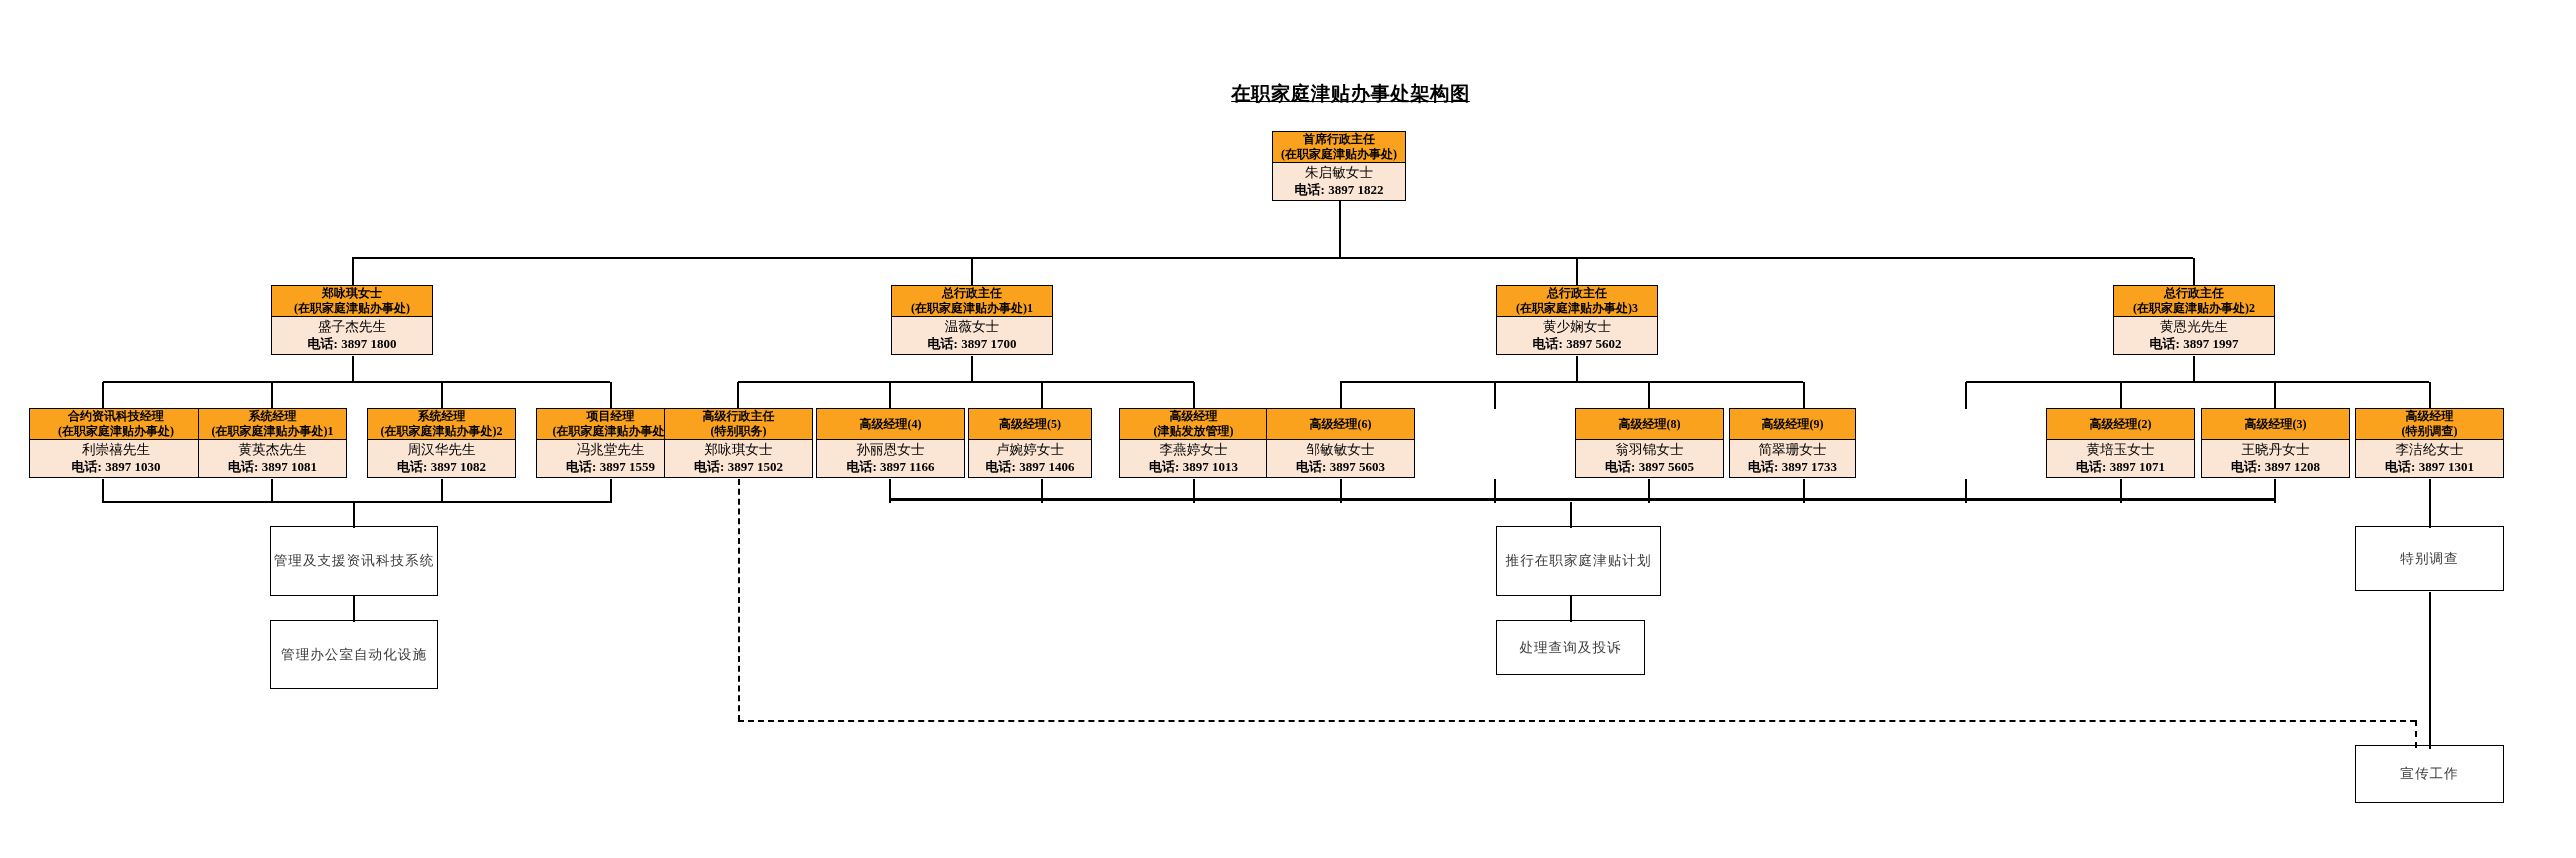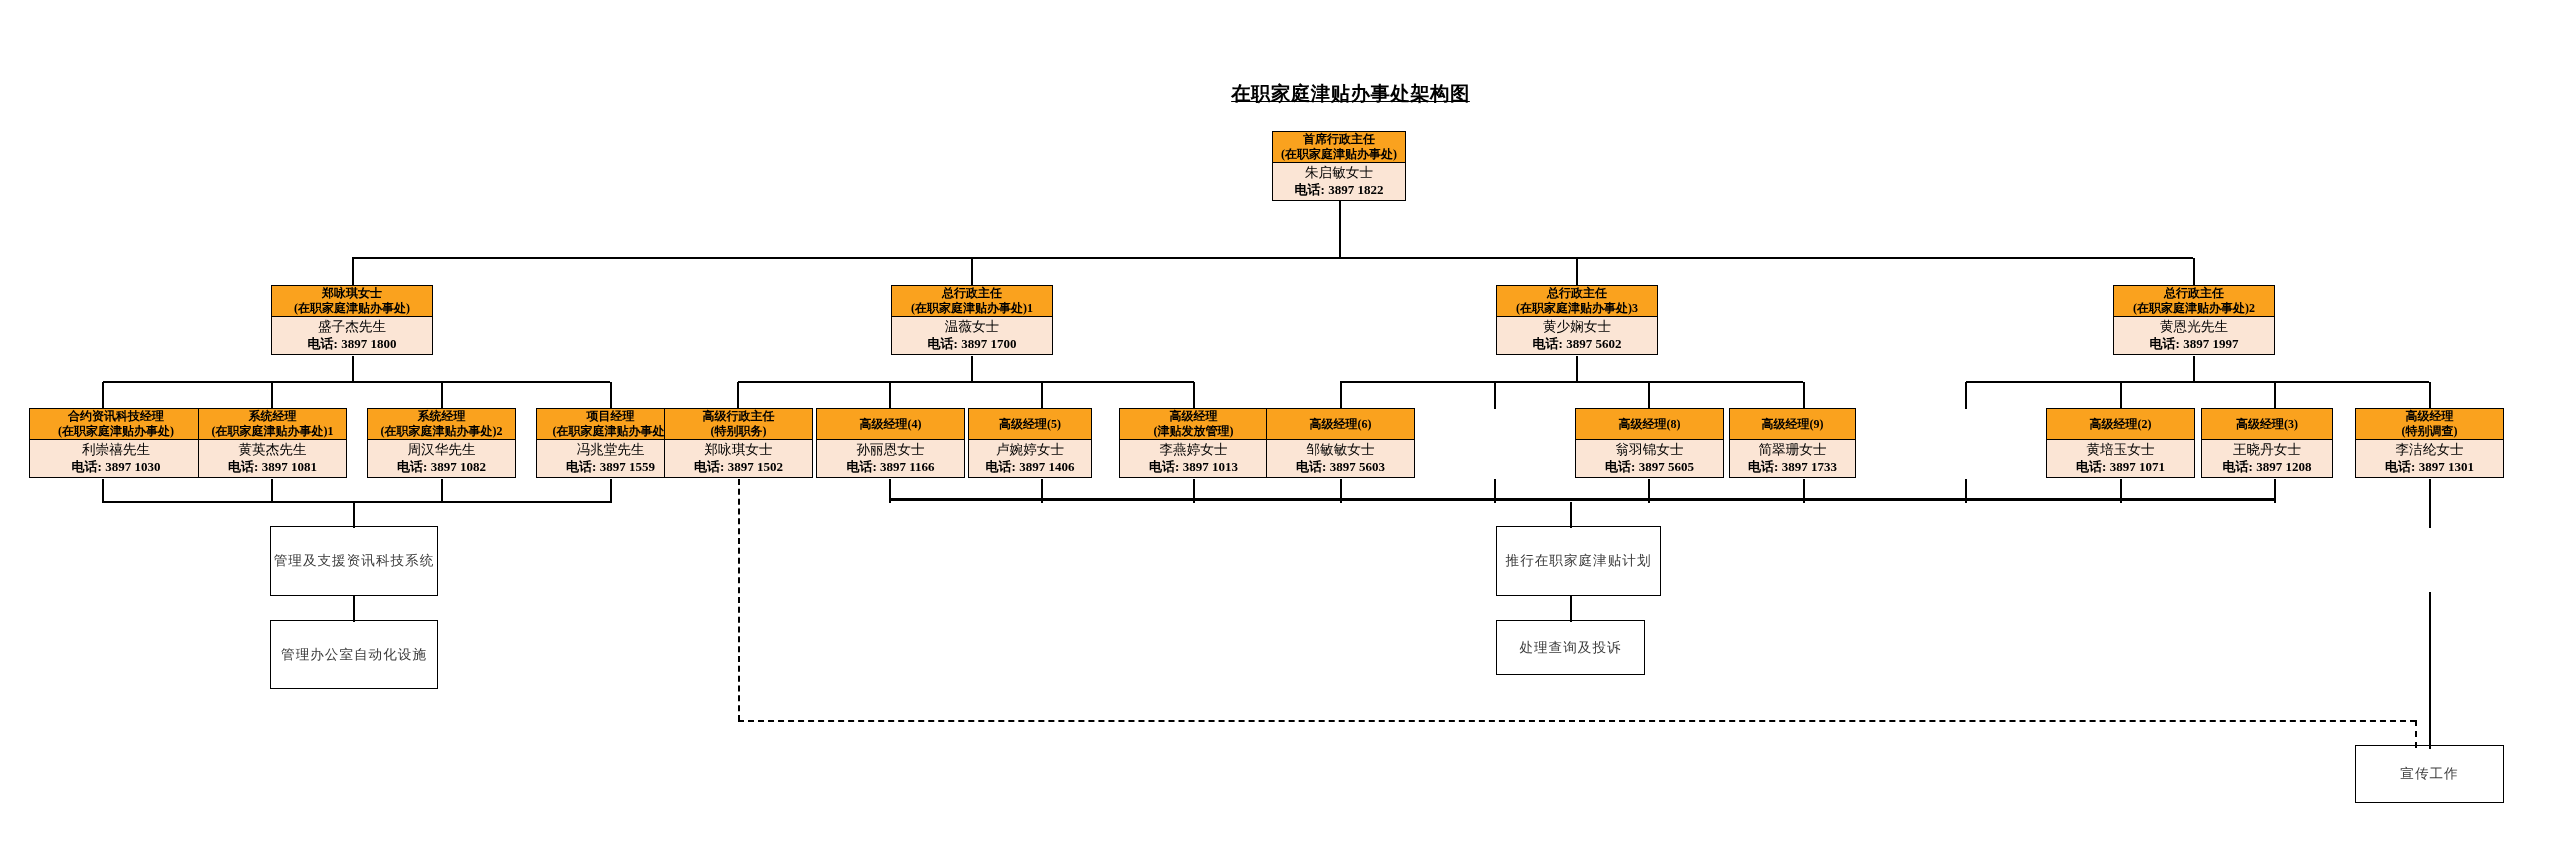--- a/index.html
+++ b/index.html
@@ -233,21 +233,21 @@
     <div class="hd">
       <div>高级经理(2)</div>
 
     </div>
     <div class="bd">
       <div>黄培玉女士</div>
       <div class="ph">电话: 3897 1071</div>
     </div>
   </div>
 
-  <div class="obox" style="left:2201px;top:408px;width:132px">
+  <div class="obox" style="left:2201px;top:408px;width:149px">
     <div class="hd">
       <div>高级经理(3)</div>
 
     </div>
     <div class="bd">
       <div>王晓丹女士</div>
       <div class="ph">电话: 3897 1208</div>
     </div>
   </div>
 
@@ -266,20 +266,23 @@
     <span>管理及支援资讯科技系统</span>
   </div>
   <div class="fbox" style="left:270px;top:620px;width:168px;height:69px">
     <span>管理办公室自动化设施</span>
   </div>
   <div class="fbox" style="left:1496px;top:526px;width:165px;height:70px">
     <span>推行在职家庭津贴计划</span>
   </div>
   <div class="fbox" style="left:1496px;top:620px;width:149px;height:55px">
     <span>处理查询及投诉</span>
+  </div>
+  <div class="fbox" style="left:2355px;top:526px;width:149px;height:65px">
+    <span>特别调查</span>
   </div>
   <div class="fbox" style="left:2355px;top:745px;width:149px;height:58px">
     <span>宣传工作</span>
   </div>
 
 <div class="ln" style="left: 1339px; top: 201px; width: 1.6px; height: 57px;"></div>
     <div class="ln" style="left: 352px; top: 258px; width: 1.6px; height: 28px;"></div>
     <div class="ln" style="left: 352px; top: 356px; width: 1.6px; height: 27px;"></div>
     <div class="ln" style="left: 971px; top: 258px; width: 1.6px; height: 28px;"></div>
     <div class="ln" style="left: 971px; top: 356px; width: 1.6px; height: 27px;"></div>

